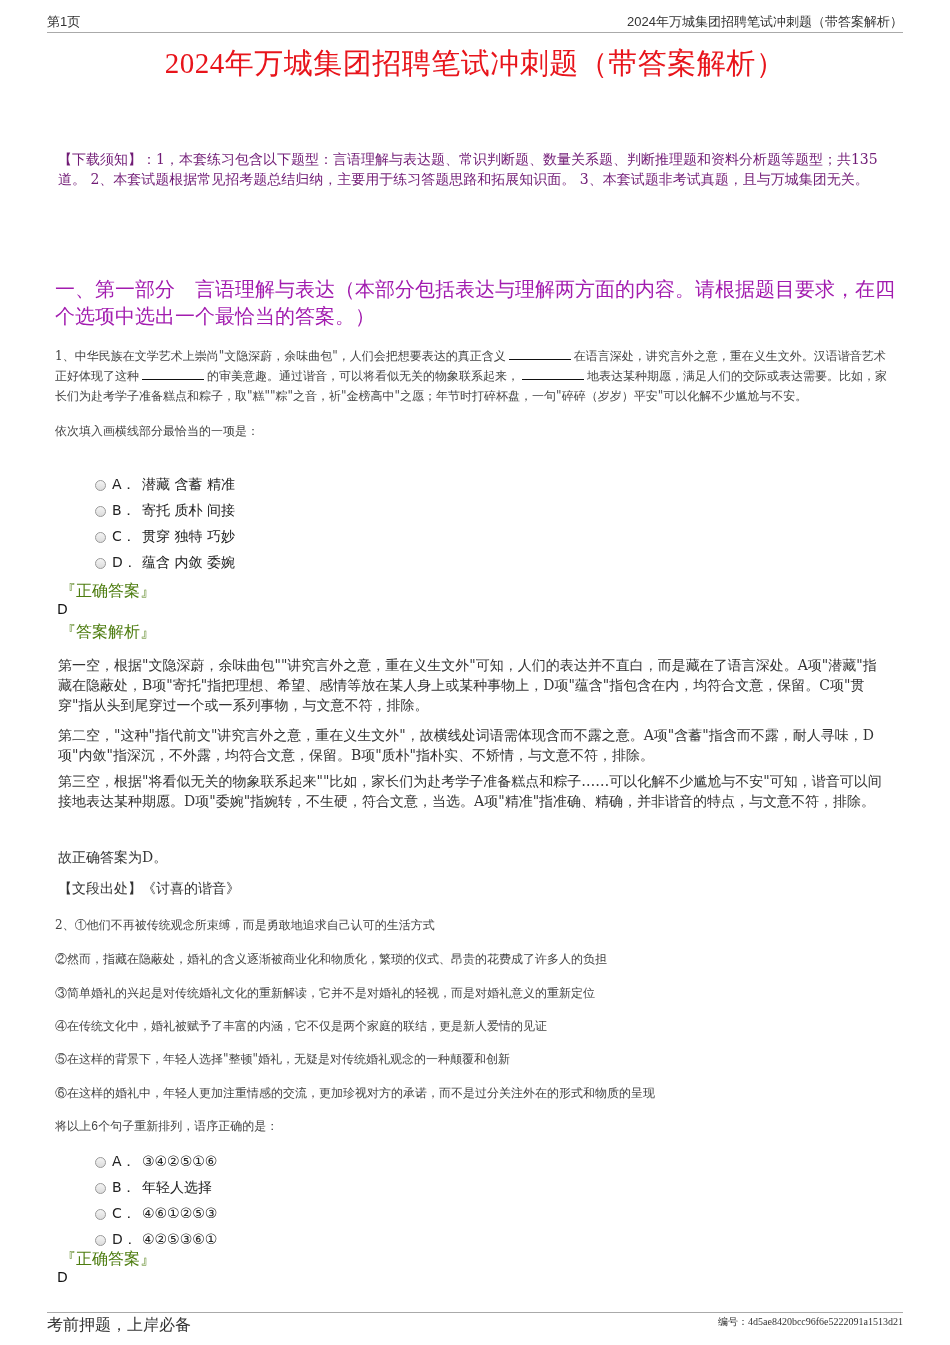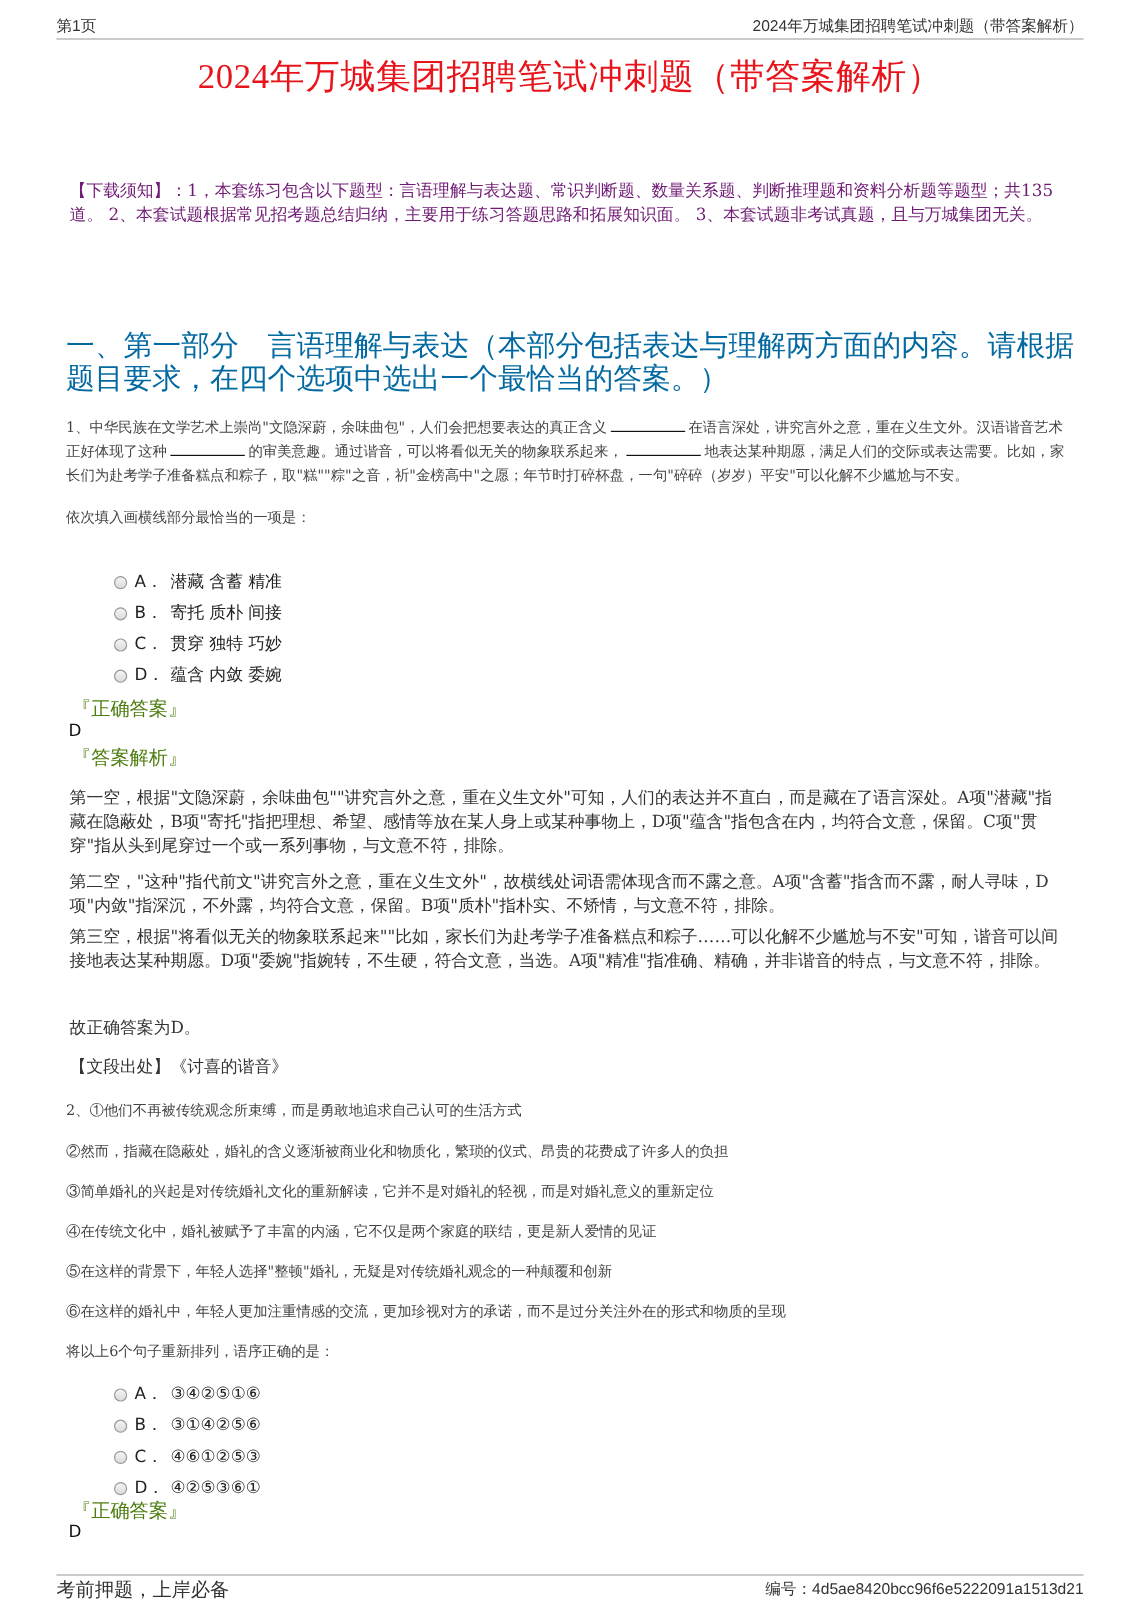--- a/index.html
+++ b/index.html
@@ -5,37 +5,37 @@
   html, body { margin: 0; padding: 0; background: #ffffff; }
   body { width: 950px; height: 1345px; position: relative; overflow: hidden;
          font-family: "DejaVu Serif", "Liberation Serif", serif; color: #333333; }
   .abs { position: absolute; }
   .header-left { left: 47px; top: 13px; font-size: 13px; color: #333; font-family: "Liberation Sans", sans-serif; }
   .header-right { right: 47px; top: 13px; font-size: 13px; color: #333; font-family: "Liberation Sans", sans-serif; }
   .header-rule { left: 47px; right: 47px; top: 32px; height: 0; border-top: 1px solid #aaaaaa; }
   .doc-title { left: 0; right: 0; top: 44px; text-align: center; font-size: 29px; color: #e8141b;
                font-family: "Liberation Serif", "DejaVu Serif", serif; letter-spacing: 0.5px; }
   .notice { left: 58px; top: 149px; width: 835px; font-size: 14px; line-height: 20px; color: #701a75; }
-  .section-title { left: 55px; top: 276px; width: 840px; font-size: 24px; line-height: 27px; color: #0369a1;
+  .section-title { left: 55px; top: 276px; width: 840px; font-size: 20px; line-height: 27px; color: #a21caf;
                    font-family: "Liberation Serif", "DejaVu Serif", serif; }
   .q-text { left: 55px; width: 840px; font-size: 12px; line-height: 20px; color: #444; }
   .blank { display: inline-block; width: 62px; border-bottom: 1.5px solid #111; height: 11px; margin: 0 3px; vertical-align: baseline; }
   .options { left: 95px; }
   .option { position: absolute; left: 0; white-space: nowrap; font-size: 14px; color: #222; font-family: "DejaVu Sans", sans-serif; }
   .radio { display: inline-block; width: 9px; height: 9px; border: 1px solid #999; border-radius: 50%;
            background: linear-gradient(#f4f4f4, #dcdcdc); vertical-align: -2px; margin-right: 6px; }
   .opt-letter { display: inline-block; width: 30px; }
   .label-bracket { left: 60px; font-size: 16px; color: #4d7c0f; }
   .answer { left: 57px; font-size: 14px; color: #111; font-family: "DejaVu Sans", sans-serif; }
   .para { left: 58px; width: 830px; font-size: 14px; line-height: 20px; color: #333; }
   .source { left: 58px; font-size: 14px; color: #333; }
   .sent { left: 55px; font-size: 12px; color: #444; white-space: nowrap; }
   .footer-rule { left: 47px; right: 47px; top: 1312px; border-top: 1px solid #aaaaaa; }
   .footer-left { left: 47px; top: 1315px; font-size: 16px; color: #333; }
-  .footer-right { right: 47px; top: 1315px; font-size: 13px; color: #333; font-family: Liberation Sans, sans-serif; }
+  .footer-right { right: 47px; top: 1315px; font-size: 10px; color: #333; font-family: Liberation Serif, serif; }
 </style>
 </head>
 <body>
 
 <div class="abs header-left">第1页</div>
 <div class="abs header-right">2024年万城集团招聘笔试冲刺题（带答案解析）</div>
 <div class="abs header-rule"></div>
 
 <div class="abs doc-title">2024年万城集团招聘笔试冲刺题（带答案解析）</div>
 
@@ -73,28 +73,28 @@
 <div class="abs para" style="top:771px;">第三空，根据"将看似无关的物象联系起来""比如，家长们为赴考学子准备糕点和粽子……可以化解不少尴尬与不安"可知，谐音可以间接地表达某种期愿。D项"委婉"指婉转，不生硬，符合文意，当选。A项"精准"指准确、精确，并非谐音的特点，与文意不符，排除。</div>
 <div class="abs para" style="top:847px;">故正确答案为D。</div>
 <div class="abs source" style="top:880px;">【文段出处】《讨喜的谐音》</div>
 
 <div class="abs sent" style="top:917px;">2、①他们不再被传统观念所束缚，而是勇敢地追求自己认可的生活方式</div>
 <div class="abs sent" style="top:951px;">②然而，指藏在隐蔽处，婚礼的含义逐渐被商业化和物质化，繁琐的仪式、昂贵的花费成了许多人的负担</div>
 <div class="abs sent" style="top:985px;">③简单婚礼的兴起是对传统婚礼文化的重新解读，它并不是对婚礼的轻视，而是对婚礼意义的重新定位</div>
 <div class="abs sent" style="top:1018px;">④在传统文化中，婚礼被赋予了丰富的内涵，它不仅是两个家庭的联结，更是新人爱情的见证</div>
 <div class="abs sent" style="top:1051px;">⑤在这样的背景下，年轻人选择"整顿"婚礼，无疑是对传统婚礼观念的一种颠覆和创新</div>
 <div class="abs sent" style="top:1085px;">⑥在这样的婚礼中，年轻人更加注重情感的交流，更加珍视对方的承诺，而不是过分关注外在的形式和物质的呈现</div>
-<div class="abs sent" style="top:1118px;">将以上6个句子重新排列，语序正确的是：</div>
+<div class="abs sent" style="top:1118px;font-family:Liberation Mono, monospace;">将以上6个句子重新排列，语序正确的是：</div>
 
 <div class="abs options" style="top:1153px;">
   <div class="option" style="top:0px;">
     <span class="radio"></span><span class="opt-letter">A．</span><span>③④②⑤①⑥</span>
   </div>
   <div class="option" style="top:26px;">
-    <span class="radio"></span><span class="opt-letter">B．</span><span>③①④②⑤⑥</span>
+    <span class="radio"></span><span class="opt-letter">B．</span><span>年轻人选择</span>
   </div>
   <div class="option" style="top:52px;">
     <span class="radio"></span><span class="opt-letter">C．</span><span>④⑥①②⑤③</span>
   </div>
   <div class="option" style="top:78px;">
     <span class="radio"></span><span class="opt-letter">D．</span><span>④②⑤③⑥①</span>
   </div>
 </div>
 
 <div class="abs label-bracket" style="top:1249px;">『正确答案』</div>

